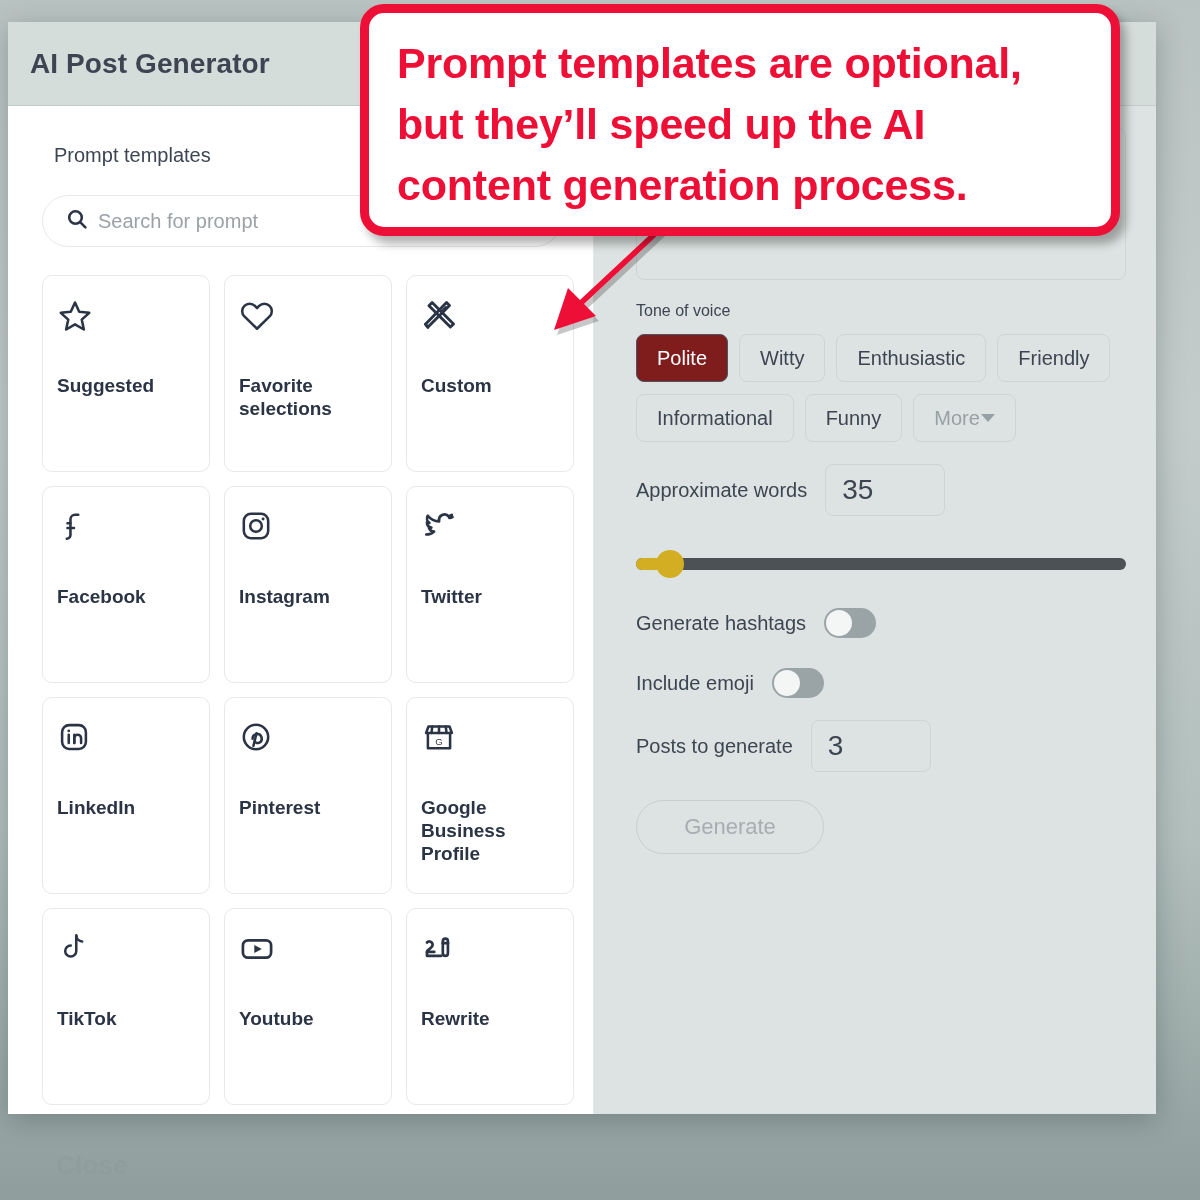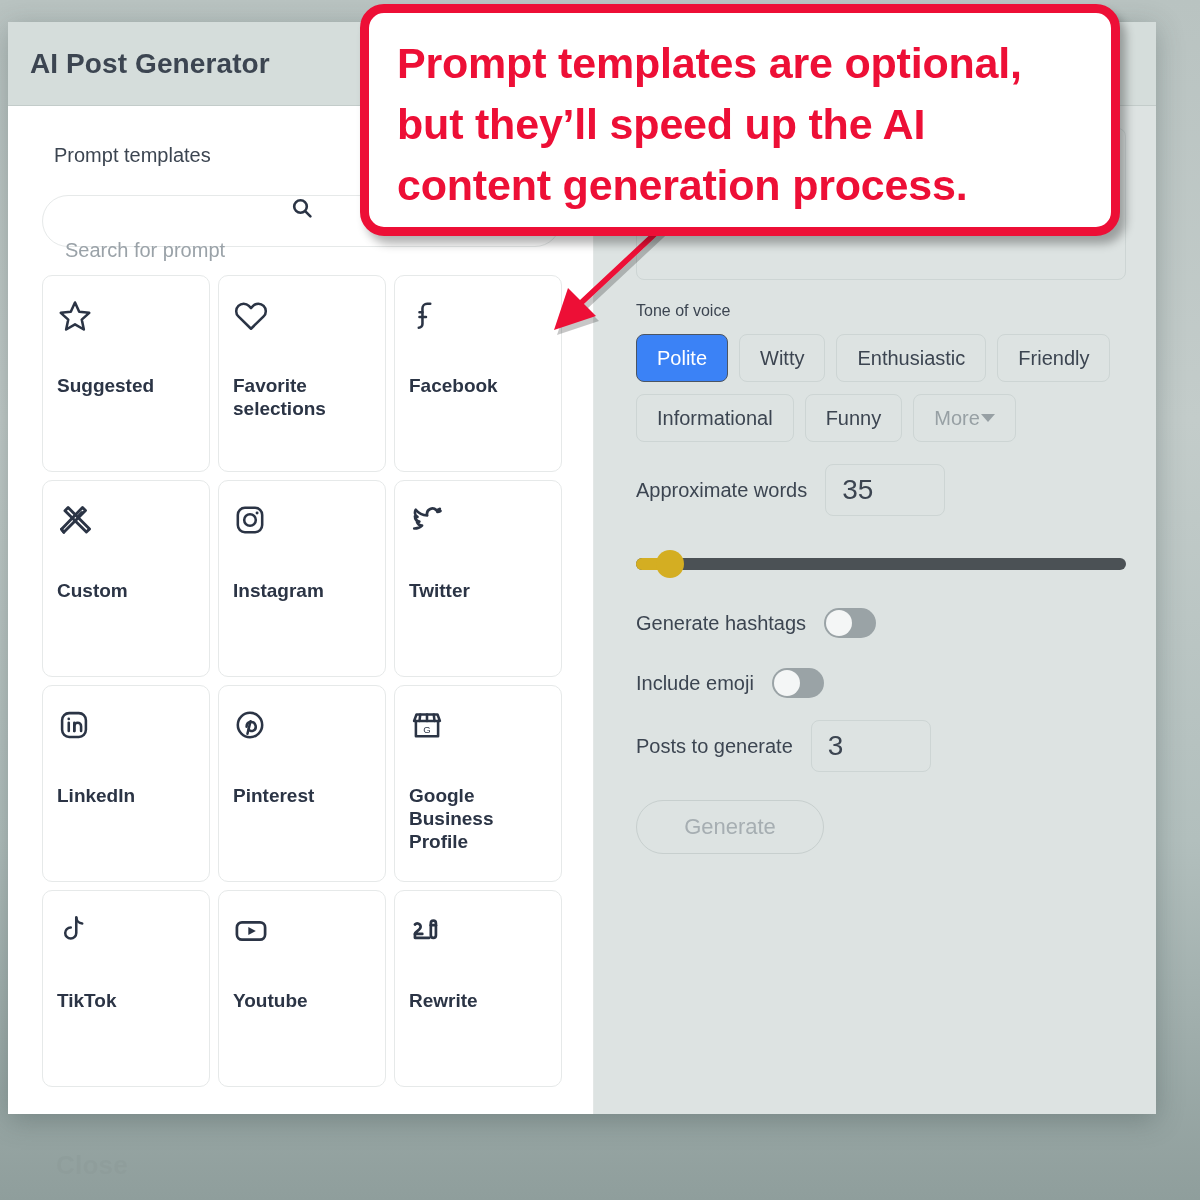--- a/index.html
+++ b/index.html
@@ -48,38 +48,37 @@
     background:#ffffff;
     border-right:1px solid #e3e7e6;
     padding:30px 24px 0 30px;
     box-sizing:border-box;
     overflow:hidden;
     position:relative;
   }
   .panel-label{ font-size:20px; color:#3c4551; margin:8px 0 28px 16px; }
   .search-wrap{
     height:52px; border:1px solid #e6e9e9; border-radius:26px;
-    display:flex; align-items:center; gap:14px;
+    display:flex; align-items:center; gap:7px;
     padding:0 22px; box-sizing:border-box;
     margin:0 8px 28px 4px;
     background:#fff;
-    flex-direction:column;
   }
   .search-wrap svg{ flex:0 0 auto; }
   .search-input{
     border:none; outline:none; background:transparent;
     font-family:"Liberation Sans",sans-serif;
     font-size:20px; color:#3c4551; width:100%;
   }
   .search-input::placeholder{ color:#9aa2a8; }
 
   .tpl-grid{
     display:grid;
     grid-template-columns:repeat(3,168px);
-    gap:8px;
+    gap:14px;
     margin-left:4px;
   }
   .tpl-card{
     height:197px;
     border:1px solid #e6e9e9;
     border-radius:10px;
     background:#fff;
     box-sizing:border-box;
     padding:22px 14px 14px 14px;
     display:flex; flex-direction:column;
@@ -117,21 +116,21 @@
   }
   .sec-label{ font-size:16px; color:#3c4551; margin:22px 0 14px 0; }
   .chip-row{ display:flex; flex-wrap:wrap; gap:11px; margin-bottom:12px; }
   .chip{
     height:48px; border-radius:8px; border:1px solid #cdd5d4;
     background:transparent; color:#3c4551;
     font-family:"Liberation Sans",sans-serif; font-size:20px;
     padding:0 20px; cursor:pointer;
     display:flex; align-items:center;
   }
-  .chip.active{ background:#3b82f6; border-color:#4b5563; color:#fff; }
+  .chip.active{ background:#7f1d1d; border-color:#4b5563; color:#fff; }
   .chip.more{ color:#97a0a4; gap:1px; }
   .caret{
     width:0;height:0;border-left:7px solid transparent;border-right:7px solid transparent;
     border-top:8px solid #97a0a4;
   }
   .field-row{ display:flex; align-items:center; gap:18px; margin-top:22px; }
   .field-label{ font-size:20px; color:#3c4551; }
   .num-box{
     width:120px; height:52px; border:1px solid #cdd5d4; border-radius:8px;
     background:transparent; color:#3c4551;
@@ -232,39 +231,39 @@
             <div class="tpl-icon">
               <svg width="36" height="36" viewBox="0 0 24 24" fill="none" stroke="#2b3445" stroke-width="1.7" stroke-linejoin="round">
                 <path d="M12 20.5 3.6 12.3a4.9 4.9 0 0 1 0-7 4.9 4.9 0 0 1 7 0L12 6.7l1.4-1.4a4.9 4.9 0 0 1 7 0 4.9 4.9 0 0 1 0 7z"></path>
               </svg>
             </div>
             <div class="tpl-name">Favorite selections</div>
           </div>
 
           <div class="tpl-card">
             <div class="tpl-icon">
-              <svg width="34" height="34" viewBox="0 0 24 24" fill="none" stroke="#2b3445" stroke-width="1.8" stroke-linecap="round" stroke-linejoin="round">
-                <path d="M15 4h-2.2A3.3 3.3 0 0 0 9.5 7.3V10H7.4"></path>
-                <path d="M9.5 10v8.4a2.6 2.6 0 0 1-2.6 2.6"></path>
-                <path d="M7.4 13.4h4.6"></path>
-              </svg>
-            </div>
-            <div class="tpl-name">Facebook</div>
-          </div>
-
-          <div class="tpl-card">
-            <div class="tpl-icon">
               <svg width="36" height="36" viewBox="0 0 24 24" fill="none" stroke="#2b3445" stroke-width="1.9" stroke-linejoin="round" stroke-linecap="round">
                 <path d="M4.5 19.5 19 5 17 3 3 17.5z"></path>
                 <path d="M3 17.5 4.5 19.5"></path>
                 <path d="M19.6 19.4 5.3 5.1 7.4 3 21.7 17.3z"></path>
                 <path d="M14.5 8.5 16.6 6.4"></path>
               </svg>
             </div>
             <div class="tpl-name">Custom</div>
+          </div>
+
+          <div class="tpl-card">
+            <div class="tpl-icon">
+              <svg width="34" height="34" viewBox="0 0 24 24" fill="none" stroke="#2b3445" stroke-width="1.8" stroke-linecap="round" stroke-linejoin="round">
+                <path d="M15 4h-2.2A3.3 3.3 0 0 0 9.5 7.3V10H7.4"></path>
+                <path d="M9.5 10v8.4a2.6 2.6 0 0 1-2.6 2.6"></path>
+                <path d="M7.4 13.4h4.6"></path>
+              </svg>
+            </div>
+            <div class="tpl-name">Facebook</div>
           </div>
 
           <div class="tpl-card">
             <div class="tpl-icon">
               <svg width="34" height="34" viewBox="0 0 24 24" fill="none" stroke="#2b3445" stroke-width="1.8">
                 <rect x="3.4" y="3.4" width="17.2" height="17.2" rx="5"></rect>
                 <circle cx="12" cy="12" r="4.1"></circle>
                 <circle cx="17" cy="7" r="1.05" fill="#2b3445" stroke="none"></circle>
               </svg>
             </div>

